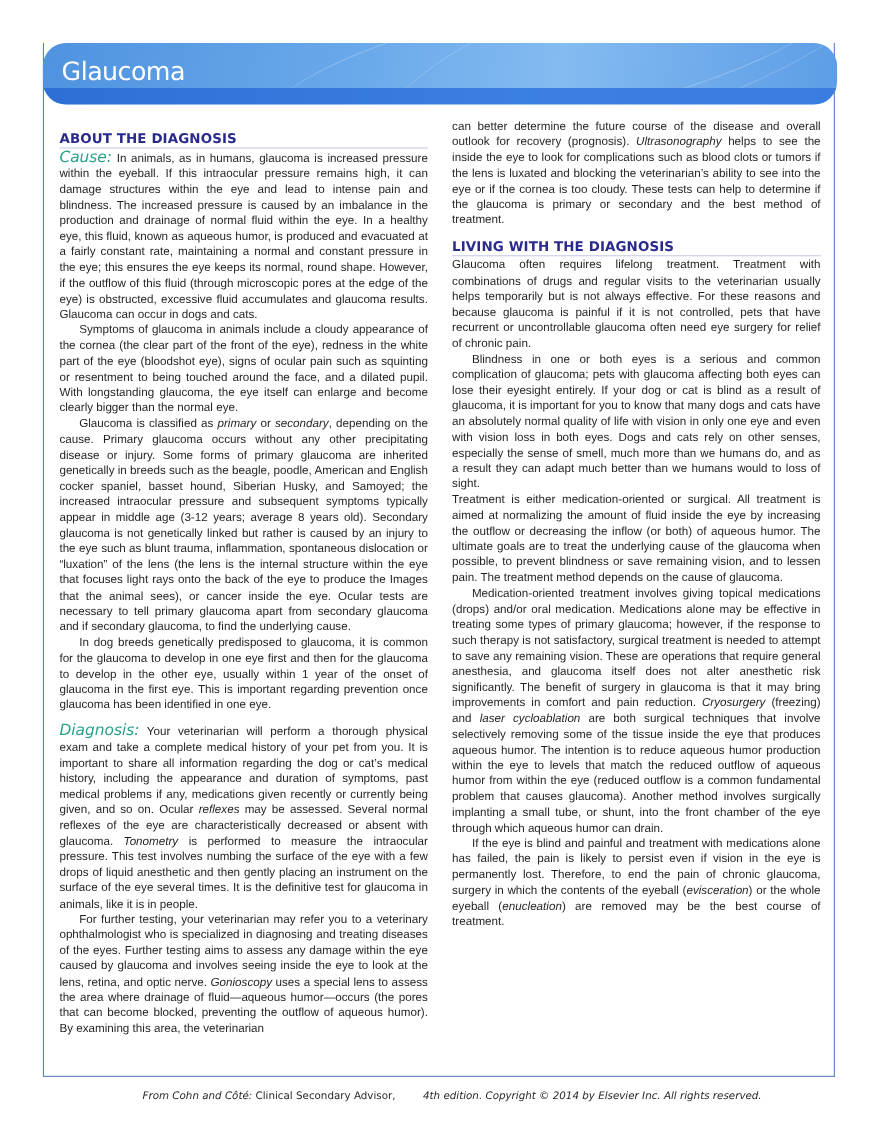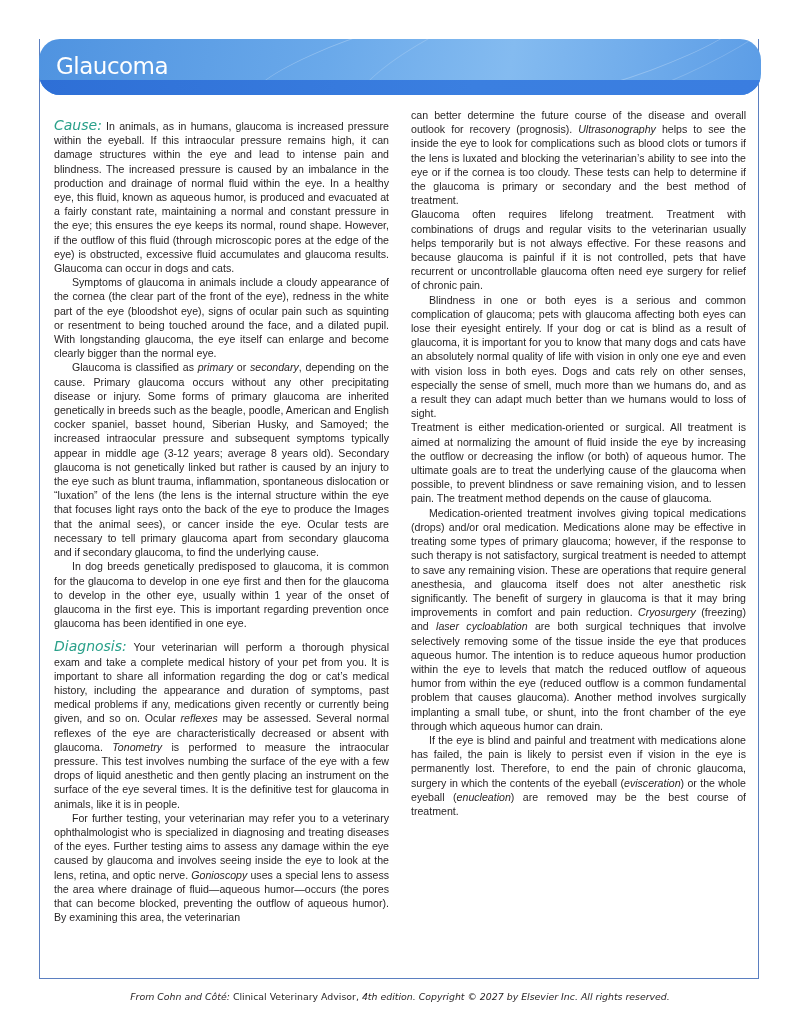--- a/index.html
+++ b/index.html
@@ -49,45 +49,47 @@
   }
   h2.spaced { margin-top:9px; }
   .lead {
     font-family:"DejaVu Sans", sans-serif; font-style:italic; color:#2aa08a; font-size:14px;
   }
   i { font-style:italic; }
   .footer {
     position:absolute; left:0; width:800px; top:991px; text-align:center;
     font-size:9.4px; color:#231f20; font-family:"DejaVu Sans", sans-serif;
   }
-  .footer .it { font-style:italic; }
+  .footer .it { font-style:italic;margin-left:22px; }
 </style>
 </head>
 <body>
 
 <div class="frame"></div>
 
 <div class="header">
   <div class="swoosh1"></div>
   <div class="swoosh2"></div>
   <div class="band"></div>
   <h1>Glaucoma</h1>
 </div>
 
 <div class="col left">
+  <h2>ABOUT THE DIAGNOSIS</h2>
   <p class="noindent"><span class="lead">Cause:</span><span> In animals, as in humans, glaucoma is increased pressure within the eyeball. If this intraocular pressure remains high, it can damage structures within the eye and lead to intense pain and blindness. The increased pressure is caused by an imbalance in the production and drainage of normal fluid within the eye. In a healthy eye, this fluid, known as aqueous humor, is produced and evacuated at a fairly constant rate, maintaining a normal and constant pressure in the eye; this ensures the eye keeps its normal, round shape. However, if the outflow of this fluid (through microscopic pores at the edge of the eye) is obstructed, excessive fluid accumulates and glaucoma results. Glaucoma can occur in dogs and cats.</span></p>
   <p>Symptoms of glaucoma in animals include a cloudy appearance of the cornea (the clear part of the front of the eye), redness in the white part of the eye (bloodshot eye), signs of ocular pain such as squinting or resentment to being touched around the face, and a dilated pupil. With longstanding glaucoma, the eye itself can enlarge and become clearly bigger than the normal eye.</p>
   <p><span>Glaucoma is classified as </span><i>primary</i><span> or </span><i>secondary</i><span>, depending on the cause. Primary glaucoma occurs without any other precipitating disease or injury. Some forms of primary glaucoma are inherited genetically in breeds such as the beagle, poodle, American and English cocker spaniel, basset hound, Siberian Husky, and Samoyed; the increased intraocular pressure and subsequent symptoms typically appear in middle age (3-12 years; average 8 years old). Secondary glaucoma is not genetically linked but rather is caused by an injury to the eye such as blunt trauma, inflammation, spontaneous dislocation or “luxation” of the lens (the lens is the internal structure within the eye that focuses light rays onto the back of the eye to produce the Images that the animal sees), or cancer inside the eye. Ocular tests are necessary to tell primary glaucoma apart from secondary glaucoma and if secondary glaucoma, to find the underlying cause.</span></p>
   <p>In dog breeds genetically predisposed to glaucoma, it is common for the glaucoma to develop in one eye first and then for the glaucoma to develop in the other eye, usually within 1 year of the onset of glaucoma in the first eye. This is important regarding prevention once glaucoma has been identified in one eye.</p>
   <p class="noindent gap"><span class="lead">Diagnosis:</span><span> Your veterinarian will perform a thorough physical exam and take a complete medical history of your pet from you. It is important to share all information regarding the dog or cat’s medical history, including the appearance and duration of symptoms, past medical problems if any, medications given recently or currently being given, and so on. Ocular </span><i>reflexes</i><span> may be assessed. Several normal reflexes of the eye are characteristically decreased or absent with glaucoma. </span><i>Tonometry</i><span> is performed to measure the intraocular pressure. This test involves numbing the surface of the eye with a few drops of liquid anesthetic and then gently placing an instrument on the surface of the eye several times. It is the definitive test for glaucoma in animals, like it is in people.</span></p>
   <p><span>For further testing, your veterinarian may refer you to a veterinary ophthalmologist who is specialized in diagnosing and treating diseases of the eyes. Further testing aims to assess any damage within the eye caused by glaucoma and involves seeing inside the eye to look at the lens, retina, and optic nerve. </span><i>Gonioscopy</i><span id="further-split"> uses a special lens to assess the area where drainage of fluid—aqueous humor—occurs (the pores that can become blocked, preventing the outflow of aqueous humor). By examining this area, the veterinarian</span></p>
 </div>
 
 <div class="col right">
   <p class="noindent"><span>can better determine the future course of the disease and overall outlook for recovery (prognosis). </span><i>Ultrasonography</i><span> helps to see the inside the eye to look for complications such as blood clots or tumors if the lens is luxated and blocking the veterinarian’s ability to see into the eye or if the cornea is too cloudy. These tests can help to determine if the glaucoma is primary or secondary and the best method of treatment.</span></p>
+  <h2 class="spaced">LIVING WITH THE DIAGNOSIS</h2>
   <p class="noindent">Glaucoma often requires lifelong treatment. Treatment with combinations of drugs and regular visits to the veterinarian usually helps temporarily but is not always effective. For these reasons and because glaucoma is painful if it is not controlled, pets that have recurrent or uncontrollable glaucoma often need eye surgery for relief of chronic pain.</p>
   <p>Blindness in one or both eyes is a serious and common complication of glaucoma; pets with glaucoma affecting both eyes can lose their eyesight entirely. If your dog or cat is blind as a result of glaucoma, it is important for you to know that many dogs and cats have an absolutely normal quality of life with vision in only one eye and even with vision loss in both eyes. Dogs and cats rely on other senses, especially the sense of smell, much more than we humans do, and as a result they can adapt much better than we humans would to loss of sight.</p>
   <p class="noindent">Treatment is either medication-oriented or surgical. All treatment is aimed at normalizing the amount of fluid inside the eye by increasing the outflow or decreasing the inflow (or both) of aqueous humor. The ultimate goals are to treat the underlying cause of the glaucoma when possible, to prevent blindness or save remaining vision, and to lessen pain. The treatment method depends on the cause of glaucoma.</p>
   <p><span>Medication-oriented treatment involves giving topical medications (drops) and/or oral medication. Medications alone may be effective in treating some types of primary glaucoma; however, if the response to such therapy is not satisfactory, surgical treatment is needed to attempt to save any remaining vision. These are operations that require general anesthesia, and glaucoma itself does not alter anesthetic risk significantly. The benefit of surgery in glaucoma is that it may bring improvements in comfort and pain reduction. </span><i>Cryosurgery</i><span> (freezing) and </span><i>laser cycloablation</i><span> are both surgical techniques that involve selectively removing some of the tissue inside the eye that produces aqueous humor. The intention is to reduce aqueous humor production within the eye to levels that match the reduced outflow of aqueous humor from within the eye (reduced outflow is a common fundamental problem that causes glaucoma). Another method involves surgically implanting a small tube, or shunt, into the front chamber of the eye through which aqueous humor can drain.</span></p>
   <p><span>If the eye is blind and painful and treatment with medications alone has failed, the pain is likely to persist even if vision in the eye is permanently lost. Therefore, to end the pain of chronic glaucoma, surgery in which the contents of the eyeball (</span><i>evisceration</i><span>) or the whole eyeball (</span><i>enucleation</i><span>) are removed may be the best course of treatment.</span></p>
 </div>
 
-<div class="footer"><span class="it">From Cohn and Côté:</span><span> Clinical Veterinary Advisor, </span><span class="it">4th edition. Copyright © 2027 by Elsevier Inc. All rights reserved.</span></div>
+<div class="footer"><span class="it">From Cohn and Côté:</span><span> Clinical Secondary Advisor, </span><span class="it">4th edition. Copyright © 2014 by Elsevier Inc. All rights reserved.</span></div>
 
 </body></html>

